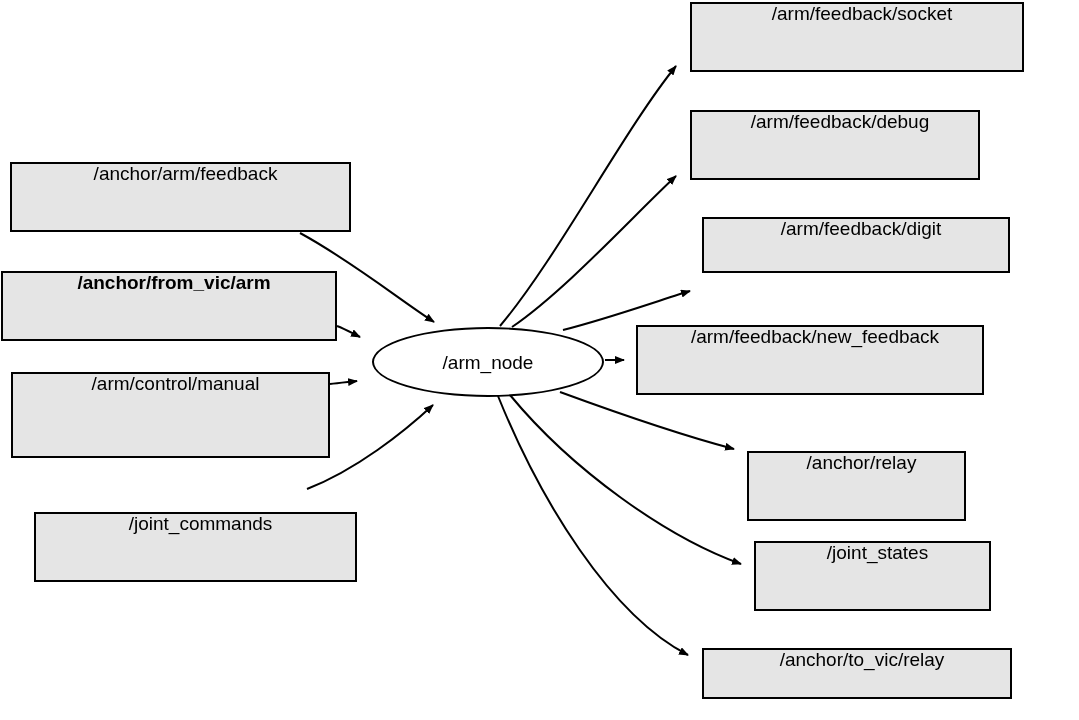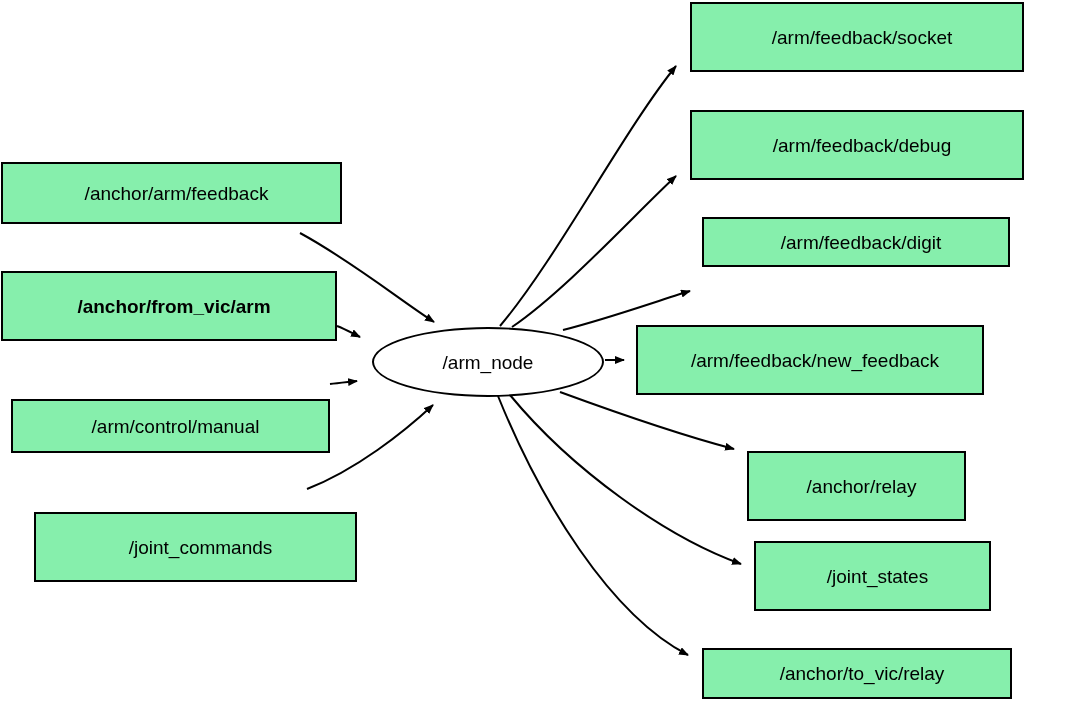--- a/index.html
+++ b/index.html
@@ -22,24 +22,24 @@
   #graph-svg {
     position: absolute;
     left: 0;
     top: 0;
     width: 1079px;
     height: 720px;
   }
   .node-box {
     position: absolute;
     box-sizing: border-box;
-    background: #86efac;
+    background: #e5e5e5;
     border: 2px solid #000000;
     display: flex;
-    align-items: center;
+    align-items: flex-start;
     justify-content: center;
     padding-left: 10px;
   }
   .node-label {
     font-family: "Liberation Sans", sans-serif;
     font-size: 19px;
     color: #000000;
     white-space: nowrap;
     line-height: 1;
   }
@@ -74,39 +74,39 @@
         <path d="M 512,327 C 566,290 634,215 676,176" fill="none" stroke="#000000" stroke-width="2" marker-end="url(#arrowhead)"></path>
         <path d="M 563,330 C 610,318 654,302 690,291" fill="none" stroke="#000000" stroke-width="2" marker-end="url(#arrowhead)"></path>
         <path d="M 605,360 L 624,360" fill="none" stroke="#000000" stroke-width="2" marker-end="url(#arrowhead)"></path>
         <path d="M 560,392 C 620,414 688,437 734,449" fill="none" stroke="#000000" stroke-width="2" marker-end="url(#arrowhead)"></path>
         <path d="M 510,395 C 572,470 666,537 741,564" fill="none" stroke="#000000" stroke-width="2" marker-end="url(#arrowhead)"></path>
         <path d="M 498,396 C 540,500 610,615 688,655" fill="none" stroke="#000000" stroke-width="2" marker-end="url(#arrowhead)"></path>
       </g>
   </svg>
 
   <div id="nodes-layer">
-      <div class="node-box" style="left: 1px; top: 162px; width: 341px; height: 62px; border-color: rgb(0, 0, 0);">
+      <div class="node-box" style="left: 10px; top: 162px; width: 341px; height: 70px; border-color: rgb(0, 0, 0);">
         <span class="node-label">/anchor/arm/feedback</span>
       </div>
       <div class="node-box" style="left: 1px; top: 271px; width: 336px; height: 70px; border-color: rgb(0, 0, 0); font-weight: bold;">
         <span class="node-label">/anchor/from_vic/arm</span>
       </div>
-      <div class="node-box" style="left: 11px; top: 399px; width: 319px; height: 54px; border-color: rgb(0, 0, 0);">
+      <div class="node-box" style="left: 11px; top: 372px; width: 319px; height: 86px; border-color: rgb(0, 0, 0);">
         <span class="node-label">/arm/control/manual</span>
       </div>
       <div class="node-box" style="left: 34px; top: 512px; width: 323px; height: 70px; border-color: rgb(0, 0, 0);">
         <span class="node-label">/joint_commands</span>
       </div>
       <div class="node-box" style="left: 690px; top: 2px; width: 334px; height: 70px; border-color: rgb(0, 0, 0);">
         <span class="node-label">/arm/feedback/socket</span>
       </div>
-      <div class="node-box" style="left: 690px; top: 110px; width: 334px; height: 70px; border-color: rgb(0, 0, 0);">
+      <div class="node-box" style="left: 690px; top: 110px; width: 290px; height: 70px; border-color: rgb(0, 0, 0);">
         <span class="node-label">/arm/feedback/debug</span>
       </div>
-      <div class="node-box" style="left: 702px; top: 217px; width: 308px; height: 50px; border-color: rgb(0, 0, 0);">
+      <div class="node-box" style="left: 702px; top: 217px; width: 308px; height: 56px; border-color: rgb(0, 0, 0);">
         <span class="node-label">/arm/feedback/digit</span>
       </div>
       <div class="node-box" style="left: 636px; top: 325px; width: 348px; height: 70px; border-color: rgb(0, 0, 0);">
         <span class="node-label">/arm/feedback/new_feedback</span>
       </div>
       <div class="node-box" style="left: 747px; top: 451px; width: 219px; height: 70px; border-color: rgb(0, 0, 0);">
         <span class="node-label">/anchor/relay</span>
       </div>
       <div class="node-box" style="left: 754px; top: 541px; width: 237px; height: 70px; border-color: rgb(0, 0, 0);">
         <span class="node-label">/joint_states</span>

